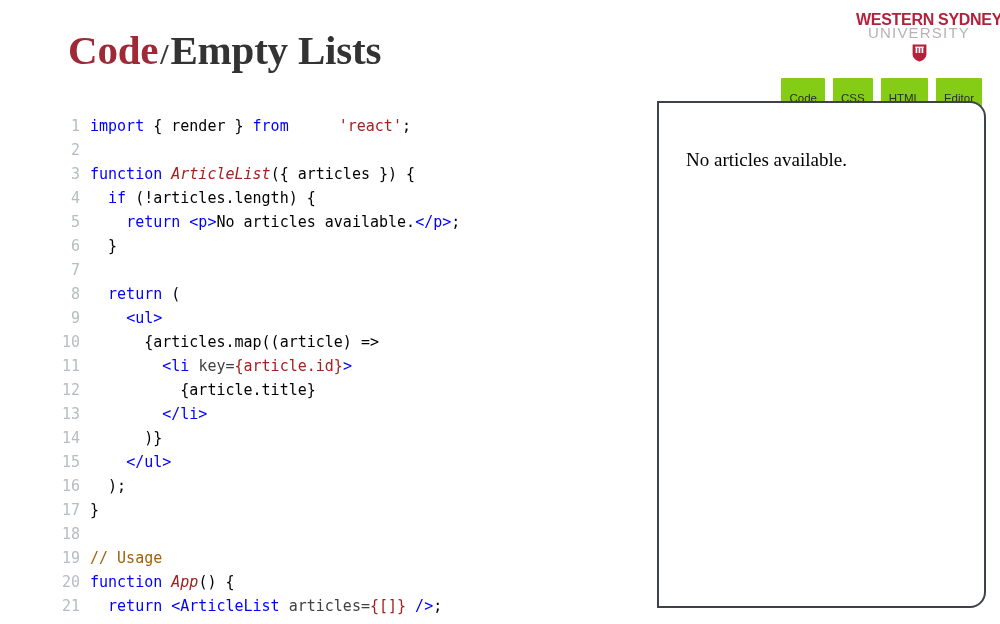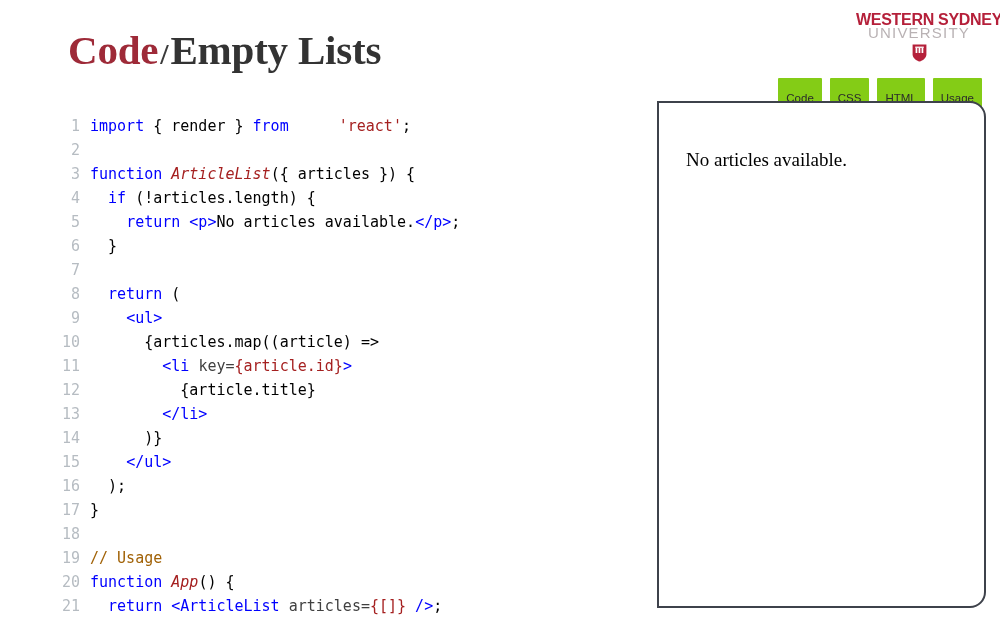--- a/index.html
+++ b/index.html
@@ -165,21 +165,21 @@
       <rect x="9.6" y="4.0" width="1.7" height="5.0" fill="#ffffff"></rect>
       <rect x="3.2" y="2.6" width="8.6" height="1.3" fill="#ffffff"></rect>
     </svg>
   </div>
 </div>
 
 <div id="tab-bar">
   <button class="tab-btn">Code</button>
   <button class="tab-btn">CSS</button>
   <button class="tab-btn">HTML</button>
-  <button class="tab-btn">Usage</button>
+  <button class="tab-btn">Editor</button>
 </div>
 
 <div id="code-pane">
   <div id="code-lines"><div class="code-line"><span class="ln">1</span><span class="lc"><span class="k">import</span><span class="p"> { render } </span><span class="k">from</span><span class="p"> </span><span class="s">'react'</span><span class="p">;</span></span></div><div class="code-line"><span class="ln">2</span><span class="lc"></span></div><div class="code-line"><span class="ln">3</span><span class="lc"><span class="k">function</span><span class="p"> </span><span class="f">ArticleList</span><span class="p">({ articles }) {</span></span></div><div class="code-line"><span class="ln">4</span><span class="lc"><span class="p">  </span><span class="k">if</span><span class="p"> (!articles.length) {</span></span></div><div class="code-line"><span class="ln">5</span><span class="lc"><span class="p">    </span><span class="k">return</span><span class="p"> </span><span class="t">&lt;p&gt;</span><span class="p">No articles available.</span><span class="t">&lt;/p&gt;</span><span class="p">;</span></span></div><div class="code-line"><span class="ln">6</span><span class="lc"><span class="p">  }</span></span></div><div class="code-line"><span class="ln">7</span><span class="lc"></span></div><div class="code-line"><span class="ln">8</span><span class="lc"><span class="p">  </span><span class="k">return</span><span class="p"> (</span></span></div><div class="code-line"><span class="ln">9</span><span class="lc"><span class="p">    </span><span class="t">&lt;ul&gt;</span></span></div><div class="code-line"><span class="ln">10</span><span class="lc"><span class="p">      {articles.map((article) =&gt;</span></span></div><div class="code-line"><span class="ln">11</span><span class="lc"><span class="p">        </span><span class="t">&lt;li </span><span class="at">key</span><span class="at">=</span><span class="av">{article.id}</span><span class="t">&gt;</span></span></div><div class="code-line"><span class="ln">12</span><span class="lc"><span class="p">          {article.title}</span></span></div><div class="code-line"><span class="ln">13</span><span class="lc"><span class="p">        </span><span class="t">&lt;/li&gt;</span></span></div><div class="code-line"><span class="ln">14</span><span class="lc"><span class="p">      )}</span></span></div><div class="code-line"><span class="ln">15</span><span class="lc"><span class="p">    </span><span class="t">&lt;/ul&gt;</span></span></div><div class="code-line"><span class="ln">16</span><span class="lc"><span class="p">  );</span></span></div><div class="code-line"><span class="ln">17</span><span class="lc"><span class="p">}</span></span></div><div class="code-line"><span class="ln">18</span><span class="lc"></span></div><div class="code-line"><span class="ln">19</span><span class="lc"><span class="cm">// Usage</span></span></div><div class="code-line"><span class="ln">20</span><span class="lc"><span class="k">function</span><span class="p"> </span><span class="f">App</span><span class="p">() {</span></span></div><div class="code-line"><span class="ln">21</span><span class="lc"><span class="p">  </span><span class="k">return</span><span class="p"> </span><span class="t">&lt;ArticleList </span><span class="at">articles</span><span class="at">=</span><span class="av">{[]}</span><span class="t"> /&gt;</span><span class="p">;</span></span></div></div>
 </div>
 
 <div id="preview-panel">
   <div id="preview-body">No articles available.</div>
 </div>
 

